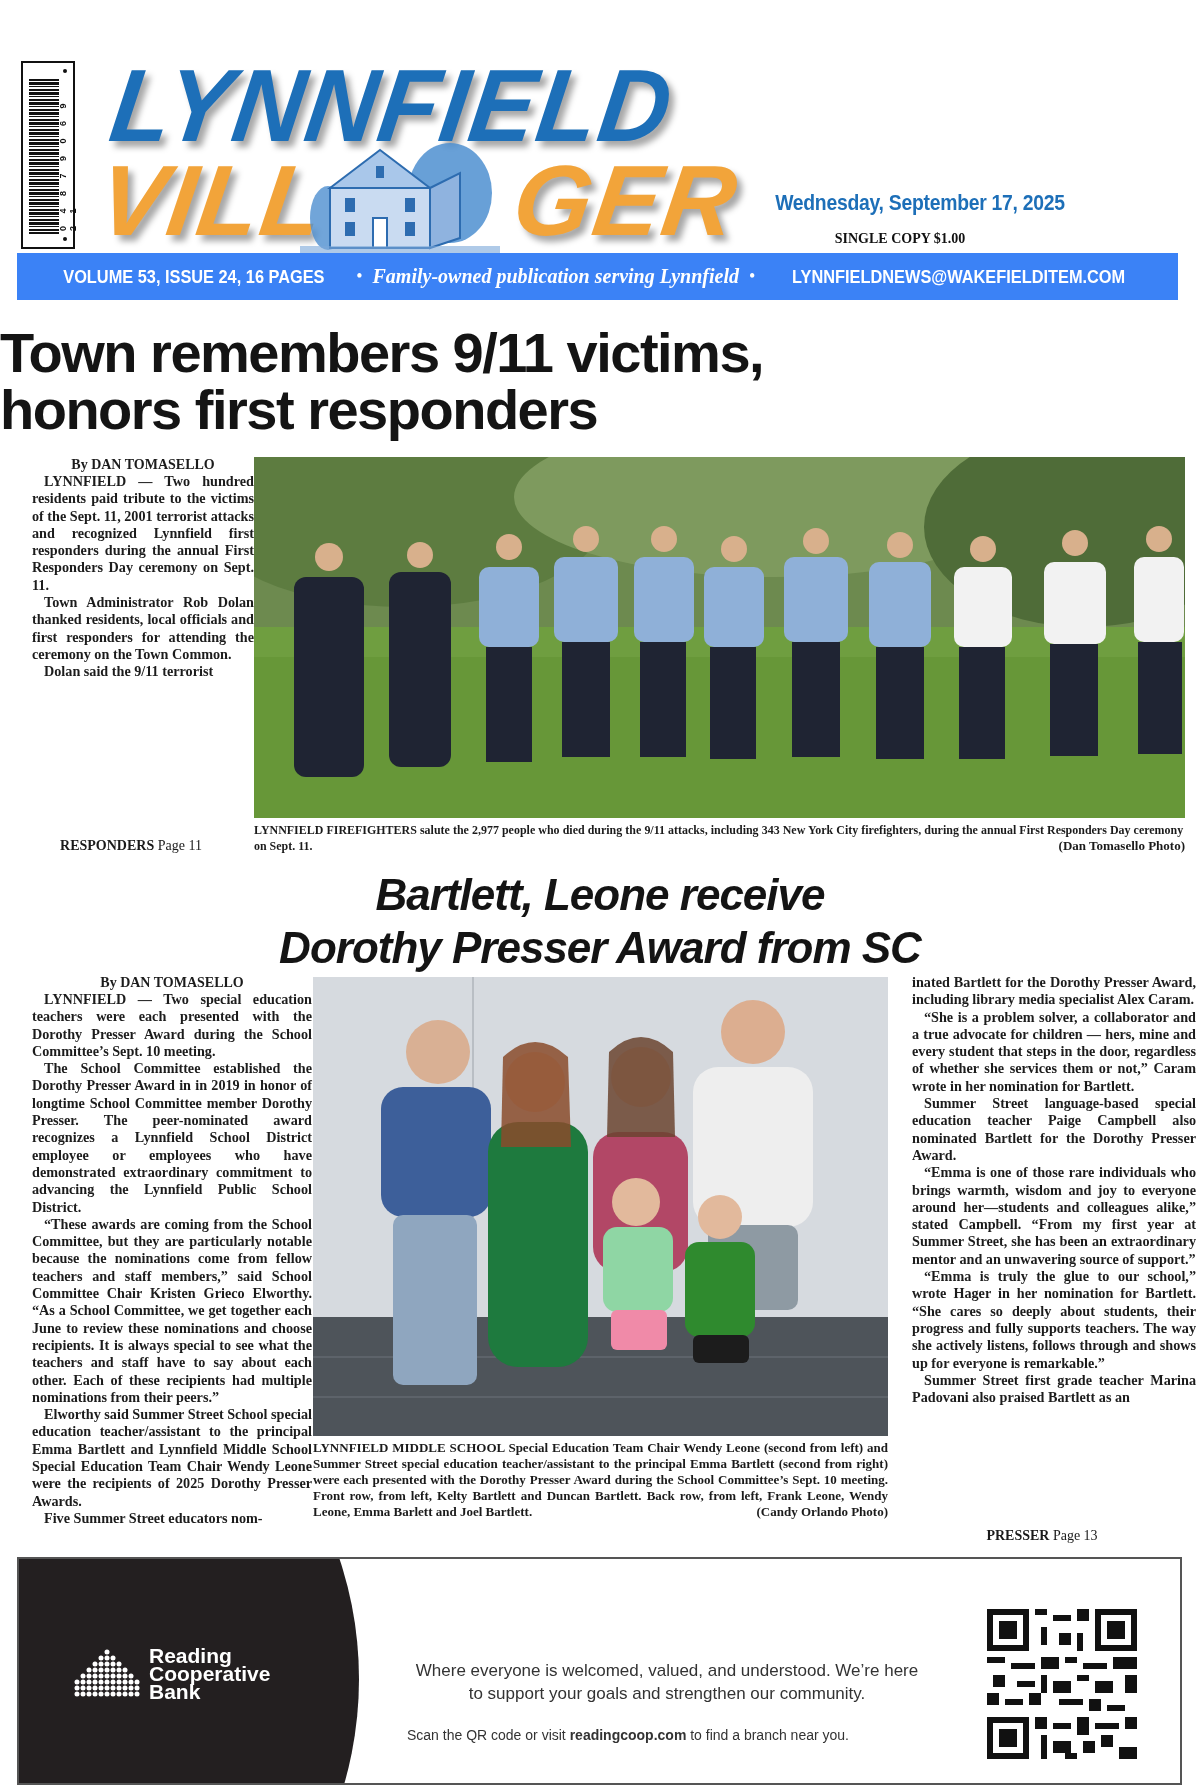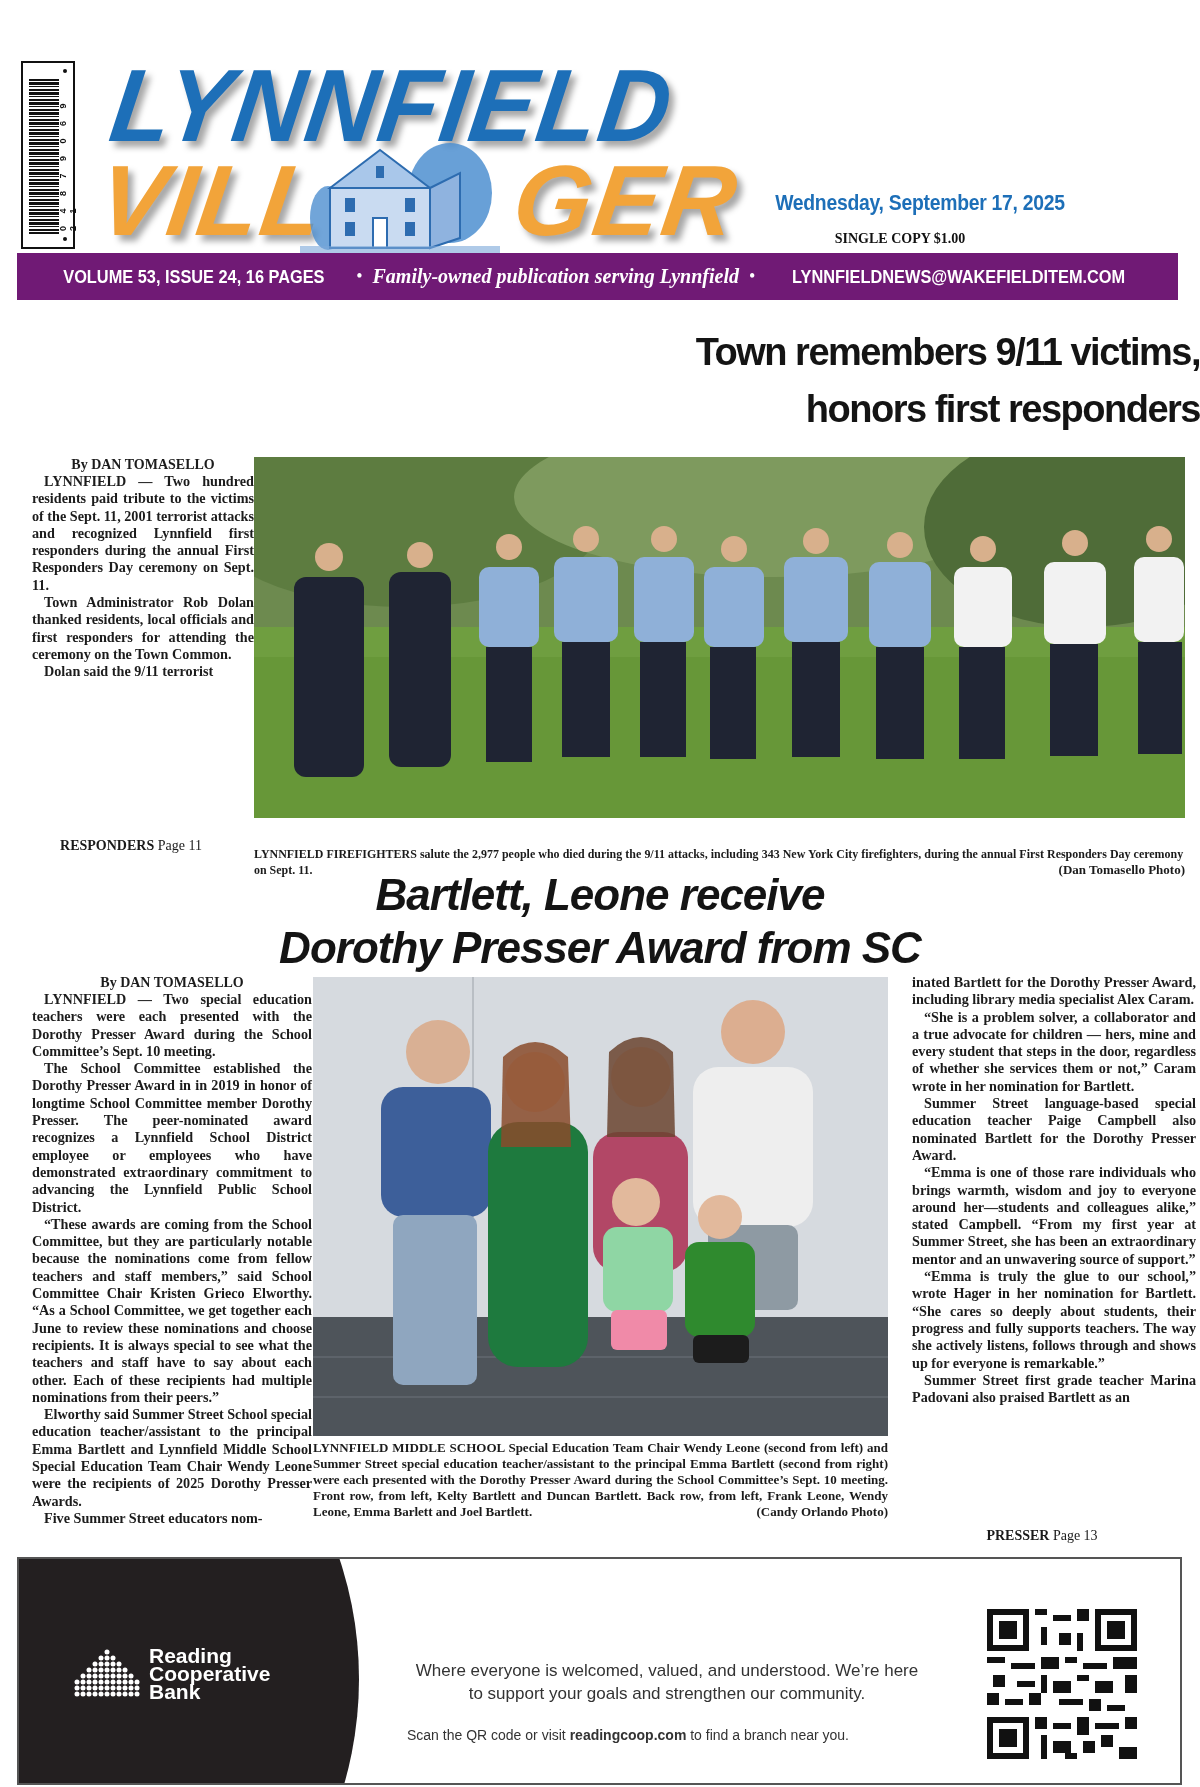--- a/index.html
+++ b/index.html
@@ -19,29 +19,29 @@
   .logo-top { left: 112px; top: 56px; font-family: "Liberation Sans", sans-serif; font-style: italic; font-weight: bold;
     font-size: 98px; color: #1d6fb8; letter-spacing: 2px; transform: skewX(-8deg) scaleY(1.05); text-shadow: 6px 6px 6px rgba(0,0,0,0.35); line-height: 1; }
   .logo-bottom { left: 100px; top: 150px; font-family: "Liberation Sans", sans-serif; font-style: italic; font-weight: bold;
     font-size: 100px; color: #f2a43a; letter-spacing: 2px; transform: skewX(-8deg); text-shadow: 6px 6px 6px rgba(0,0,0,0.35); line-height: 1; }
   .logo-bottom .gap { display: inline-block; width: 190px; }
   .house { left: 300px; top: 138px; width: 200px; height: 118px; }
   .date { left: 750px; top: 190px; width: 340px; text-align: center; font-family: "Liberation Sans", sans-serif; font-weight: bold;
     font-size: 22px; color: #1d6fb8; transform: scaleX(0.88); transform-origin: center; letter-spacing: -0.3px; }
   .price { left: 780px; top: 231px; width: 240px; text-align: center; font-weight: bold; font-size: 14px; color: #111; }
 
-  .banner { left: 17px; top: 253px; width: 1161px; height: 47px; background: #701a75; color: #fff;
+  .banner { left: 17px; top: 253px; width: 1161px; height: 47px; background: #3b82f6; color: #fff;
     display: flex; align-items: center; justify-content: center; gap: 10px; font-size: 19px; white-space: nowrap; }
   .banner .sans { font-family: "Liberation Sans", sans-serif; font-weight: bold; transform: scaleX(0.86); display: inline-block; }
   .banner .ital { font-family: "Liberation Serif", serif; font-style: italic; font-weight: bold; font-size: 20px; }
   .banner .bullet { font-size: 18px; }
 
   
-  .h1 { left: 0; width: 1200px; text-align: right; font-family: "Liberation Sans", sans-serif; font-weight: bold;
-    font-size: 38px; line-height: 57px; color: #141414; letter-spacing: -1.5px; }
+  .h1 { left: 0; width: 1200px; text-align: left; font-family: "Liberation Sans", sans-serif; font-weight: bold;
+    font-size: 56px; line-height: 57px; color: #141414; letter-spacing: -1.5px; }
   .h2 { left: 0; width: 1200px; text-align: center; font-family: "Liberation Sans", sans-serif; font-weight: bold; font-style: italic;
     font-size: 44px; line-height: 53px; color: #141414; letter-spacing: -1px; }
 
   
   .col { font-size: 14.2px; line-height: 17.3px; text-align: justify; hyphens: manual; color: #1c1c1c; margin-left: 12px; }
   .col p { text-indent: 12px; font-weight: bold; }
   .byline { text-align: center; font-weight: bold; font-size: 14px; line-height: 17px; }
   .jump { text-align: center; font-size: 14px; }
   .jump b { font-weight: bold; }
 
@@ -169,21 +169,21 @@
         <circle cx="480" cy="92" r="13"></circle>
       <circle cx="562" cy="84" r="13"></circle>
         <circle cx="646" cy="88" r="13"></circle>
       <circle cx="729" cy="92" r="13"></circle>
         <circle cx="821" cy="86" r="13"></circle>
       <circle cx="905" cy="82" r="13"></circle>
     </g>
   </svg>
 </div>
 
-<div class="abs caption" style="left:254px; top:822px; width:931px;margin-top:24px;">
+<div class="abs caption" style="left:254px; top:822px; width:931px;">
   <div class="caption-cond" style="width:1010px;">
     <span>LYNNFIELD FIREFIGHTERS</span>
     <span>salute the 2,977 people who died during the 9/11 attacks, including 343 New York City firefighters, during the annual First Responders Day ceremony on Sept. 11.</span>
   </div>
   <div style="position:absolute; right:0; top:16px;">(Dan Tomasello Photo)</div>
 </div>
 
 <div class="abs h2" style="top:868px">
   <div>Bartlett, Leone receive</div>
   <div>Dorothy Presser Award from SC</div>

